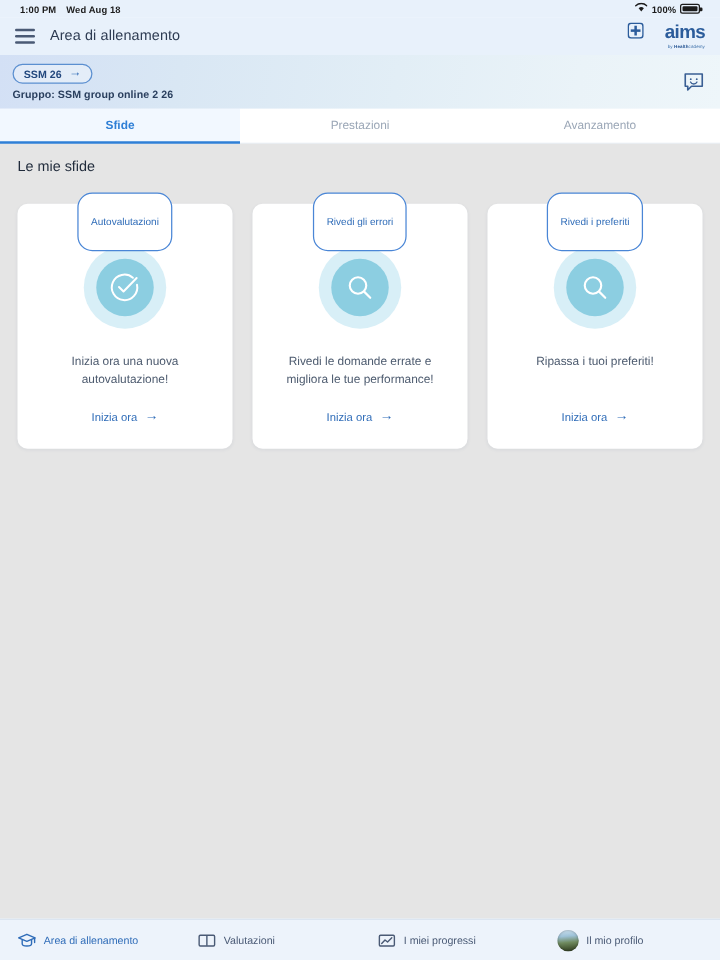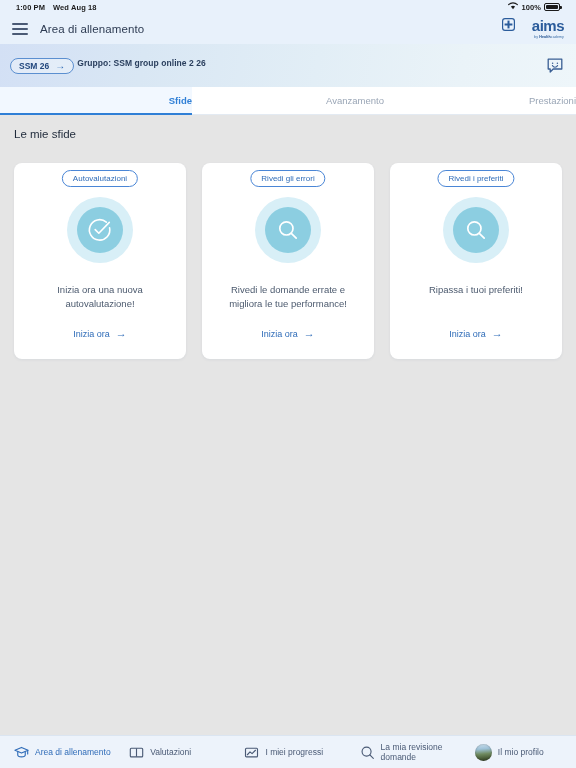--- a/index.html
+++ b/index.html
@@ -49,57 +49,57 @@
   .logo-sub { font-size: 3.6px; color:#3a6ea8; letter-spacing:.1px; margin-top:1.5px; }
   .logo-sub b { color:#1d4e8f; }
 
   
   .banner {
     height: 43px; flex: 0 0 43px;
     background: linear-gradient(100deg, #d3e0f5 0%, #d9e7f4 25%, #e2eef6 55%, #eaf3f8 80%, #eef6fa 100%);
     display: flex; align-items: center; padding: 0 10px;
     position: relative;
   }
-  .banner-info { display:flex; gap: 3px; }
+  .banner-info { display:flex; flex-direction:column; gap: 3px; }
   .pill-group {
     display:inline-flex; align-items:center; gap:6px;
     border: 1px solid #5b8fd0; border-radius: 12px;
     background: rgba(255,255,255,.35);
     padding: 2px 8px; font-size: 8.5px; font-weight:bold; color:#23487e;
     width: fit-content; cursor:pointer;
   }
   .pill-group .arr { font-size: 10px; line-height:1; color:#2f6ab5; }
   .group-label { font-size: 8.5px; color:#2a3f5e; font-weight:bold; letter-spacing:.05px; }
   .chat-btn {
     margin-left:auto; width: 22px; height: 22px;
     display:flex; align-items:center; justify-content:center; cursor:pointer;
   }
 
   
   .tabs { display:flex; background:#ffffff; flex: 0 0 28px; border-bottom:1px solid #e3eaf2; }
   .tab {
-    flex:1; display:flex; align-items:center; justify-content:flex-end;
+    flex:1; display:flex; align-items:center; justify-content:center;
     font-size: 9.5px; color:#9aa6b6; cursor:pointer; position:relative;
     background:#ffffff;
   }
   .tab.active { color:#2f7fd6; font-weight:bold; background:#f2f8ff; }
   .tab.active::after {
     content:""; position:absolute; left:0; right:0; bottom:-1px; height:2px; background:#2f7fd6;
   }
 
   
   .main { flex:1; background:#e5e5e5; padding: 10px 14px 0 14px; overflow:hidden; }
   .section-title { font-size: 11.5px; color:#1f2a3a; margin: 3px 0 14px 0; }
 
   .cards { display:flex; gap: 16px; }
   .card-wrap { flex:1; position:relative; padding-top: 9px; }
   .badge {
-    position:absolute; top:16px; left:50%; transform:translateX(-50%);
+    position:absolute; top:0; left:50%; transform:translateX(-50%);
     border:1px solid #4a86d6; border-radius:12px; background:#ffffff;
-    font-size: 8px; color:#2f6cb8; padding: 3px 10px; white-space:nowrap;
+    font-size: 8px; color:#2f6cb8; padding: 18px 10px; white-space:nowrap;
     z-index: 3; cursor:pointer;
   }
   .card {
     background:#ffffff; border-radius: 8px;
     box-shadow: 0 1px 3px rgba(40,70,120,.07);
     padding: 34px 14px 20px 14px;
     min-height: 196px;
     display:flex; flex-direction:column; align-items:center;
   }
   .icon-outer {
@@ -206,24 +206,24 @@
         <path d="M6.4 8.6 A2.9 2.9 0 0 0 11.6 8.6" stroke="#3a5f94" stroke-width="1.1" fill="none" stroke-linecap="round"></path>
       </svg>
     </div>
   </div>
 
   <div class="tabs">
     <div class="tab active">
       <span>Sfide</span>
     </div>
     <div class="tab">
+      <span>Prestazioni</span>
+    </div>
+    <div class="tab">
       <span>Avanzamento</span>
-    </div>
-    <div class="tab">
-      <span>Prestazioni</span>
     </div>
   </div>
 
   <div class="main">
     <div class="section-title">Le mie sfide</div>
 
     <div class="cards">
 
       <div class="card-wrap">
         <div class="badge">Autovalutazioni</div>
@@ -311,29 +311,20 @@
     <div class="nav-item">
       <span class="nav-ico">
         <svg width="15" height="15" viewBox="0 0 16 16">
           <rect x="1.6" y="3.4" width="12.8" height="9.2" rx="1" fill="none" stroke="#4a5a75" stroke-width="1.2"></rect>
           <path d="M3.6 10.4 L6.4 7.4 L8.6 9.2 L12.2 5.6" fill="none" stroke="#4a5a75" stroke-width="1.2" stroke-linecap="round" stroke-linejoin="round"></path>
         </svg>
       </span>
       <span>I miei progressi</span>
     </div>
 
-    <div class="nav-item">
-      <span class="nav-ico">
-        <svg width="15" height="15" viewBox="0 0 16 16">
-          <circle cx="7" cy="7" r="4.8" fill="none" stroke="#4a5a75" stroke-width="1.2"></circle>
-          <path d="M10.5 10.5 L14.2 14.2" stroke="#4a5a75" stroke-width="1.2" stroke-linecap="round"></path>
-        </svg>
-      </span>
-      <span>La mia revisione domande</span>
-    </div>
 
     <div class="nav-item">
       <span class="avatar"></span>
       <span>Il mio profilo</span>
     </div>
 
   </div>
 
 </div>
 

